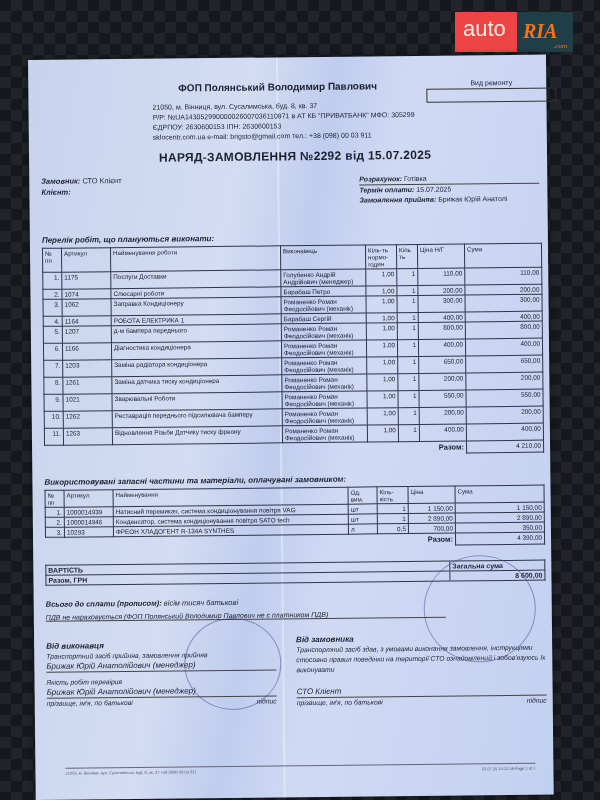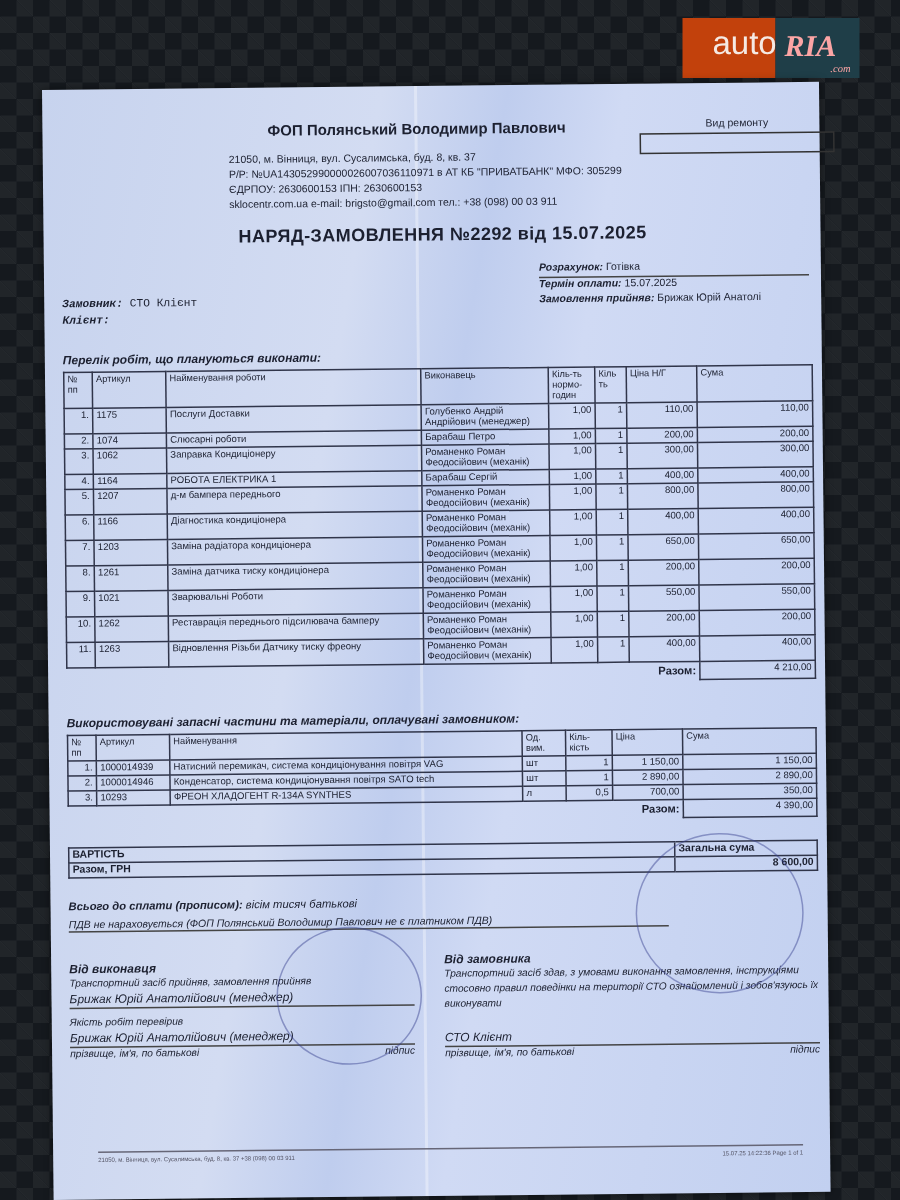--- a/index.html
+++ b/index.html
@@ -8,22 +8,22 @@
     background-image:
       linear-gradient(45deg, rgba(255,255,255,0.05) 25%, transparent 25%, transparent 75%, rgba(255,255,255,0.05) 75%),
       linear-gradient(45deg, rgba(255,255,255,0.05) 25%, transparent 25%, transparent 75%, rgba(255,255,255,0.05) 75%);
     background-size:22px 22px;background-position:0 0,11px 11px;
     font-family:"Liberation Sans",sans-serif;color:#1c2030;}
   .paper{position:absolute;left:28px;top:60px;width:518px;height:740px;
     background:linear-gradient(100deg,#c7d3ee 0%,#d3dcf2 35%,#bfcdee 48%,#d0daf4 60%,#c2d0f0 100%);
     transform:rotate(-0.6deg);transform-origin:0 0;box-shadow:0 0 6px rgba(0,0,0,.5);}
   .fold{position:absolute;left:248px;top:0;width:2px;height:100%;background:rgba(255,255,255,.35);}
   .logo{position:absolute;left:455px;top:12px;display:flex;height:40px;}
-  .logo .a{background:#c2410c;color:#f5e9e3;font-size:22px;padding:4px 20px 0;width:62px;box-sizing:border-box;}
-  .logo .r{background:#1f3e48;color:#fca5a5;font-family:"Liberation Serif",serif;font-weight:bold;font-style:italic;font-size:20px;padding:8px 6px 0;width:56px;box-sizing:border-box;position:relative;}
+  .logo .a{background:#ef4444;color:#f5e9e3;font-size:22px;padding:4px 8px 0;width:62px;box-sizing:border-box;}
+  .logo .r{background:#1f3e48;color:#f97316;font-family:"Liberation Serif",serif;font-weight:bold;font-style:italic;font-size:20px;padding:8px 6px 0;width:56px;box-sizing:border-box;position:relative;}
   .logo .r small{position:absolute;right:6px;bottom:2px;font-size:7px;font-weight:normal;}
   .abs{position:absolute;}
   .company{left:150px;top:24px;font-size:10px;font-weight:bold;}
   .small{font-size:7px;line-height:10px;}
   .repair-box{left:398px;top:24px;width:130px;}
   .repair-box .lbl{font-size:7px;text-align:center;}
   .repair-box .box{border:1px solid #333;height:12px;margin-top:2px;}
   .title{left:130px;top:92px;font-size:12px;font-weight:bold;letter-spacing:0.3px;}
   .lab{font-weight:bold;font-style:italic;}
   table{border-collapse:collapse;font-size:6.4px;}
@@ -54,21 +54,21 @@
   </div>
   <div class="abs repair-box">
     <div class="lbl">Вид ремонту</div>
     <div class="box"></div>
   </div>
 
   <div class="abs title">
     <span>НАРЯД-ЗАМОВЛЕННЯ</span> <span>№2292</span> <span>від</span> <span>15.07.2025</span>
   </div>
 
-  <div class="abs" style="left:12px;top:139px;font-size:7.5px;line-height:11px;font-family:Liberation Mono, monospace;">
+  <div class="abs" style="left:12px;top:116px;font-size:7.5px;line-height:11px;">
     <div><span class="lab">Замовник:</span> <span>СТО Клієнт</span></div>
     <div><span class="lab">Клієнт:</span> <span></span></div>
   </div>
   <div class="abs" style="left:330px;top:118px;font-size:7px;line-height:10px;width:180px;">
     <div style="border-bottom:1px solid #444;"><span class="lab">Розрахунок:</span> <span>Готівка</span></div>
     <div><span class="lab">Термін оплати:</span> <span>15.07.2025</span></div>
     <div><span class="lab">Замовлення прийняв:</span> <span>Брижак Юрій Анатолі</span></div>
   </div>
 
   <div class="abs sect" style="left:12px;top:176px;">Перелік робіт, що плануються виконати:</div>

